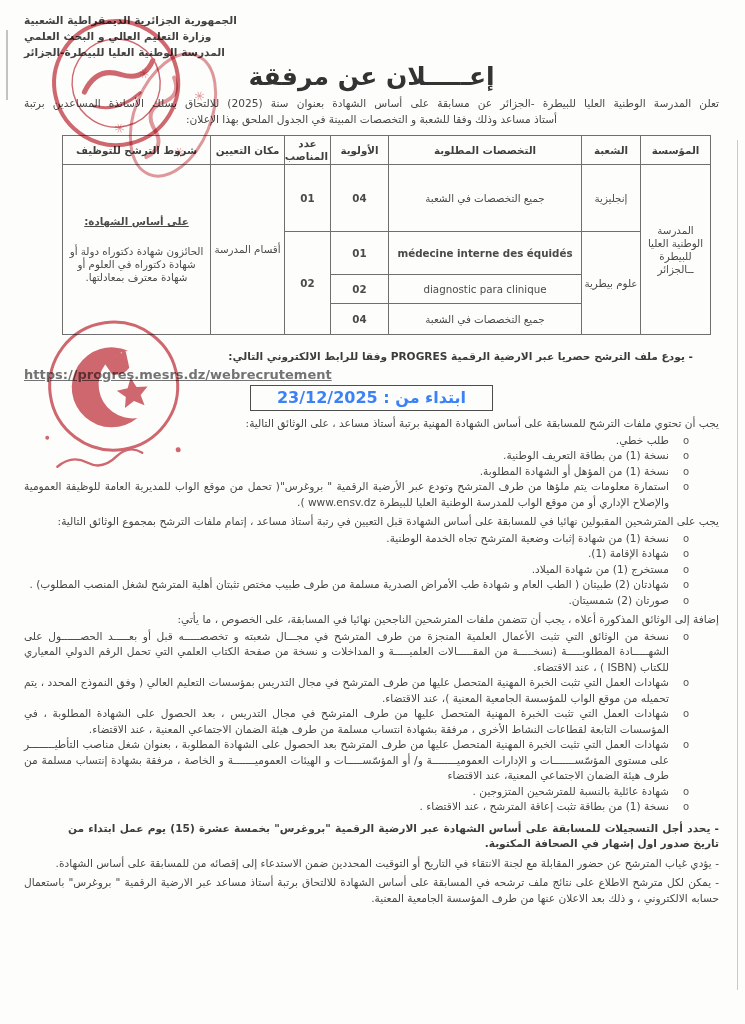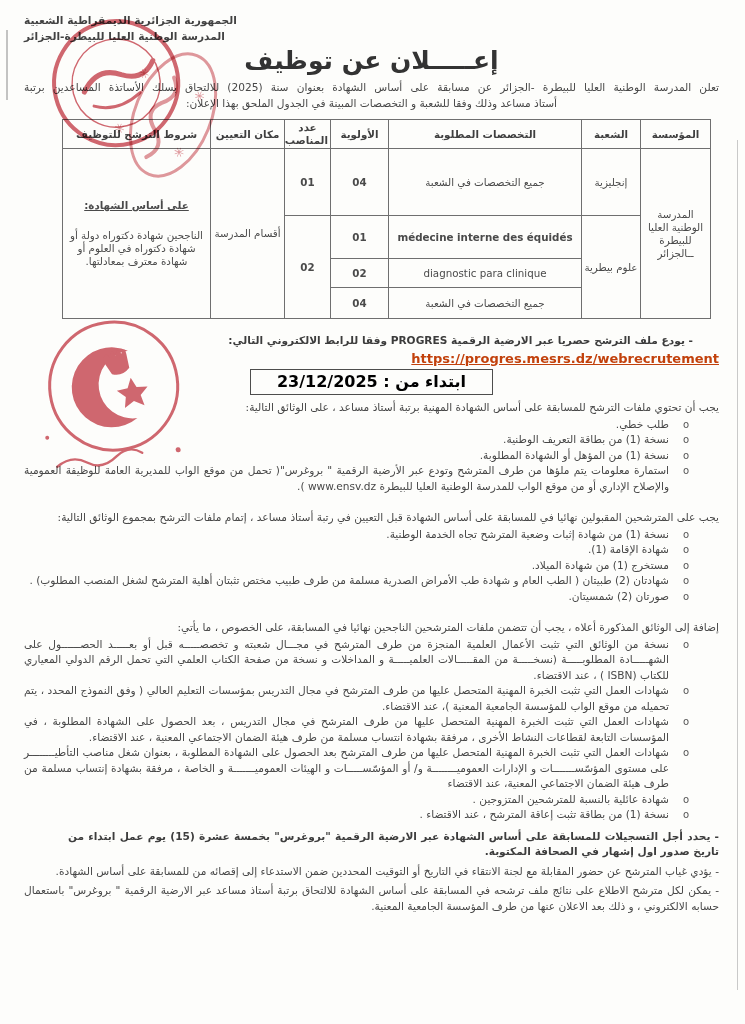--- a/index.html
+++ b/index.html
@@ -45,31 +45,31 @@
   }
   table.vac th{font-weight:700;color:#3f3f3f;}
   .cell-fr-big{font-size:14.5px;line-height:17px;font-weight:700;direction:ltr;color:#3d3d3d;}
   .cell-fr{font-size:11.5px;font-weight:400;direction:ltr;color:#3d3d3d;}
   .cell-num{font-weight:700;font-size:11px;color:#3d3d3d;}
   .cond-title{text-decoration:underline;font-weight:700;display:block;margin-bottom:17px;}
 
   
   .submit-line{font-weight:700;color:#3c3c3c;margin-top:14px;text-align:right;padding-right:26px;}
   .url-line{
-    text-align:right;font-weight:700;font-size:13px;color:#c2410c;
+    text-align:left;font-weight:700;font-size:13px;color:#737373;
     text-decoration:underline;direction:ltr;margin-top:2px;
   }
   .date-wrap{text-align:center;margin-top:3px;}
   .date-box{
     display:inline-block;border:1.3px solid #4d4d4d;
-    font-weight:700;font-size:16px;color:#000000;
+    font-weight:700;font-size:16px;color:#3b82f6;
     padding:1px 26px 2px 26px;line-height:21px;
   }
 
-  .para{margin-top:16px;text-align:justify;}
+  .para{margin-top:4px;text-align:justify;}
   .para.first{margin-top:5px;}
 
   ul.olist{list-style:none;margin:1px 0 0 0;padding:0 30px 0 0;}
   ul.olist li{
     position:relative;text-align:justify;padding-right:20px;
   }
   ul.olist li .mark{
     position:absolute;right:0;top:0;
     font-size:10px;color:#555;
   }
@@ -134,23 +134,24 @@
 
     <path d="M18,150 q16,-10 30,0 q14,10 30,-2 q14,-10 26,0" fill="none" stroke="#c6424d" stroke-width="2.4" stroke-linecap="round"></path>
     <circle cx="140" cy="150" r="2.5" fill="#c6424d"></circle>
     <circle cx="12" cy="120" r="2" fill="#c6424d"></circle>
   </svg>
 
   <div class="content">
 
     <div class="hdr">
       <div>الجمهورية الجزائرية الديمقراطية الشعبية</div>
+      <div>وزارة التعليم العالي و البحث العلمي</div>
       <div>المدرسة الوطنية العليا للبيطرة-الجزائر</div>
     </div>
-    <div class="doc-title">إعـــــلان عن توظيف</div>
+    <div class="doc-title">إعـــــلان عن مرفقة</div>
 
     <div class="intro">
       <div class="l1">تعلن المدرسة الوطنية العليا للبيطرة -الجزائر عن مسابقة على أساس الشهادة بعنوان سنة (2025) للالتحاق بسلك الأساتذة المساعدين برتبة</div>
       <div class="l2">أستاذ مساعد وذلك وفقا للشعبة و التخصصات المبينة في الجدول الملحق بهذا الإعلان:</div>
     </div>
 
     <table class="vac">
       <colgroup>
         <col style="width:70px">
           <col style="width:59px">
@@ -172,21 +173,21 @@
       </tr>
       <tr>
         <td rowspan="4" style="height:160px">المدرسة الوطنية العليا للبيطرة ــالجزائر</td>
         <td style="height:64px">إنجليزية</td>
         <td>جميع التخصصات في الشعبة</td>
         <td class="cell-num">04</td>
         <td class="cell-num">01</td>
         <td rowspan="4">أقسام المدرسة</td>
         <td rowspan="4">
           <span class="cond-title">على أساس الشهادة:</span>
-          <span>الناجحين شهادة دكتوراه دولة أو شهادة دكتوراه في العلوم أو شهادة معترف بمعادلتها.</span>
+          <span>الحائزون شهادة دكتوراه دولة أو شهادة دكتوراه في العلوم أو شهادة معترف بمعادلتها.</span>
         </td>
       </tr>
       <tr>
         <td rowspan="3">علوم بيطرية</td>
         <td class="cell-fr-big" style="height:40px">médecine interne des équidés</td>
         <td class="cell-num">01</td>
         <td rowspan="3" class="cell-num">02</td>
       </tr>
       <tr>
         <td class="cell-fr" style="height:26px">diagnostic para clinique</td>

